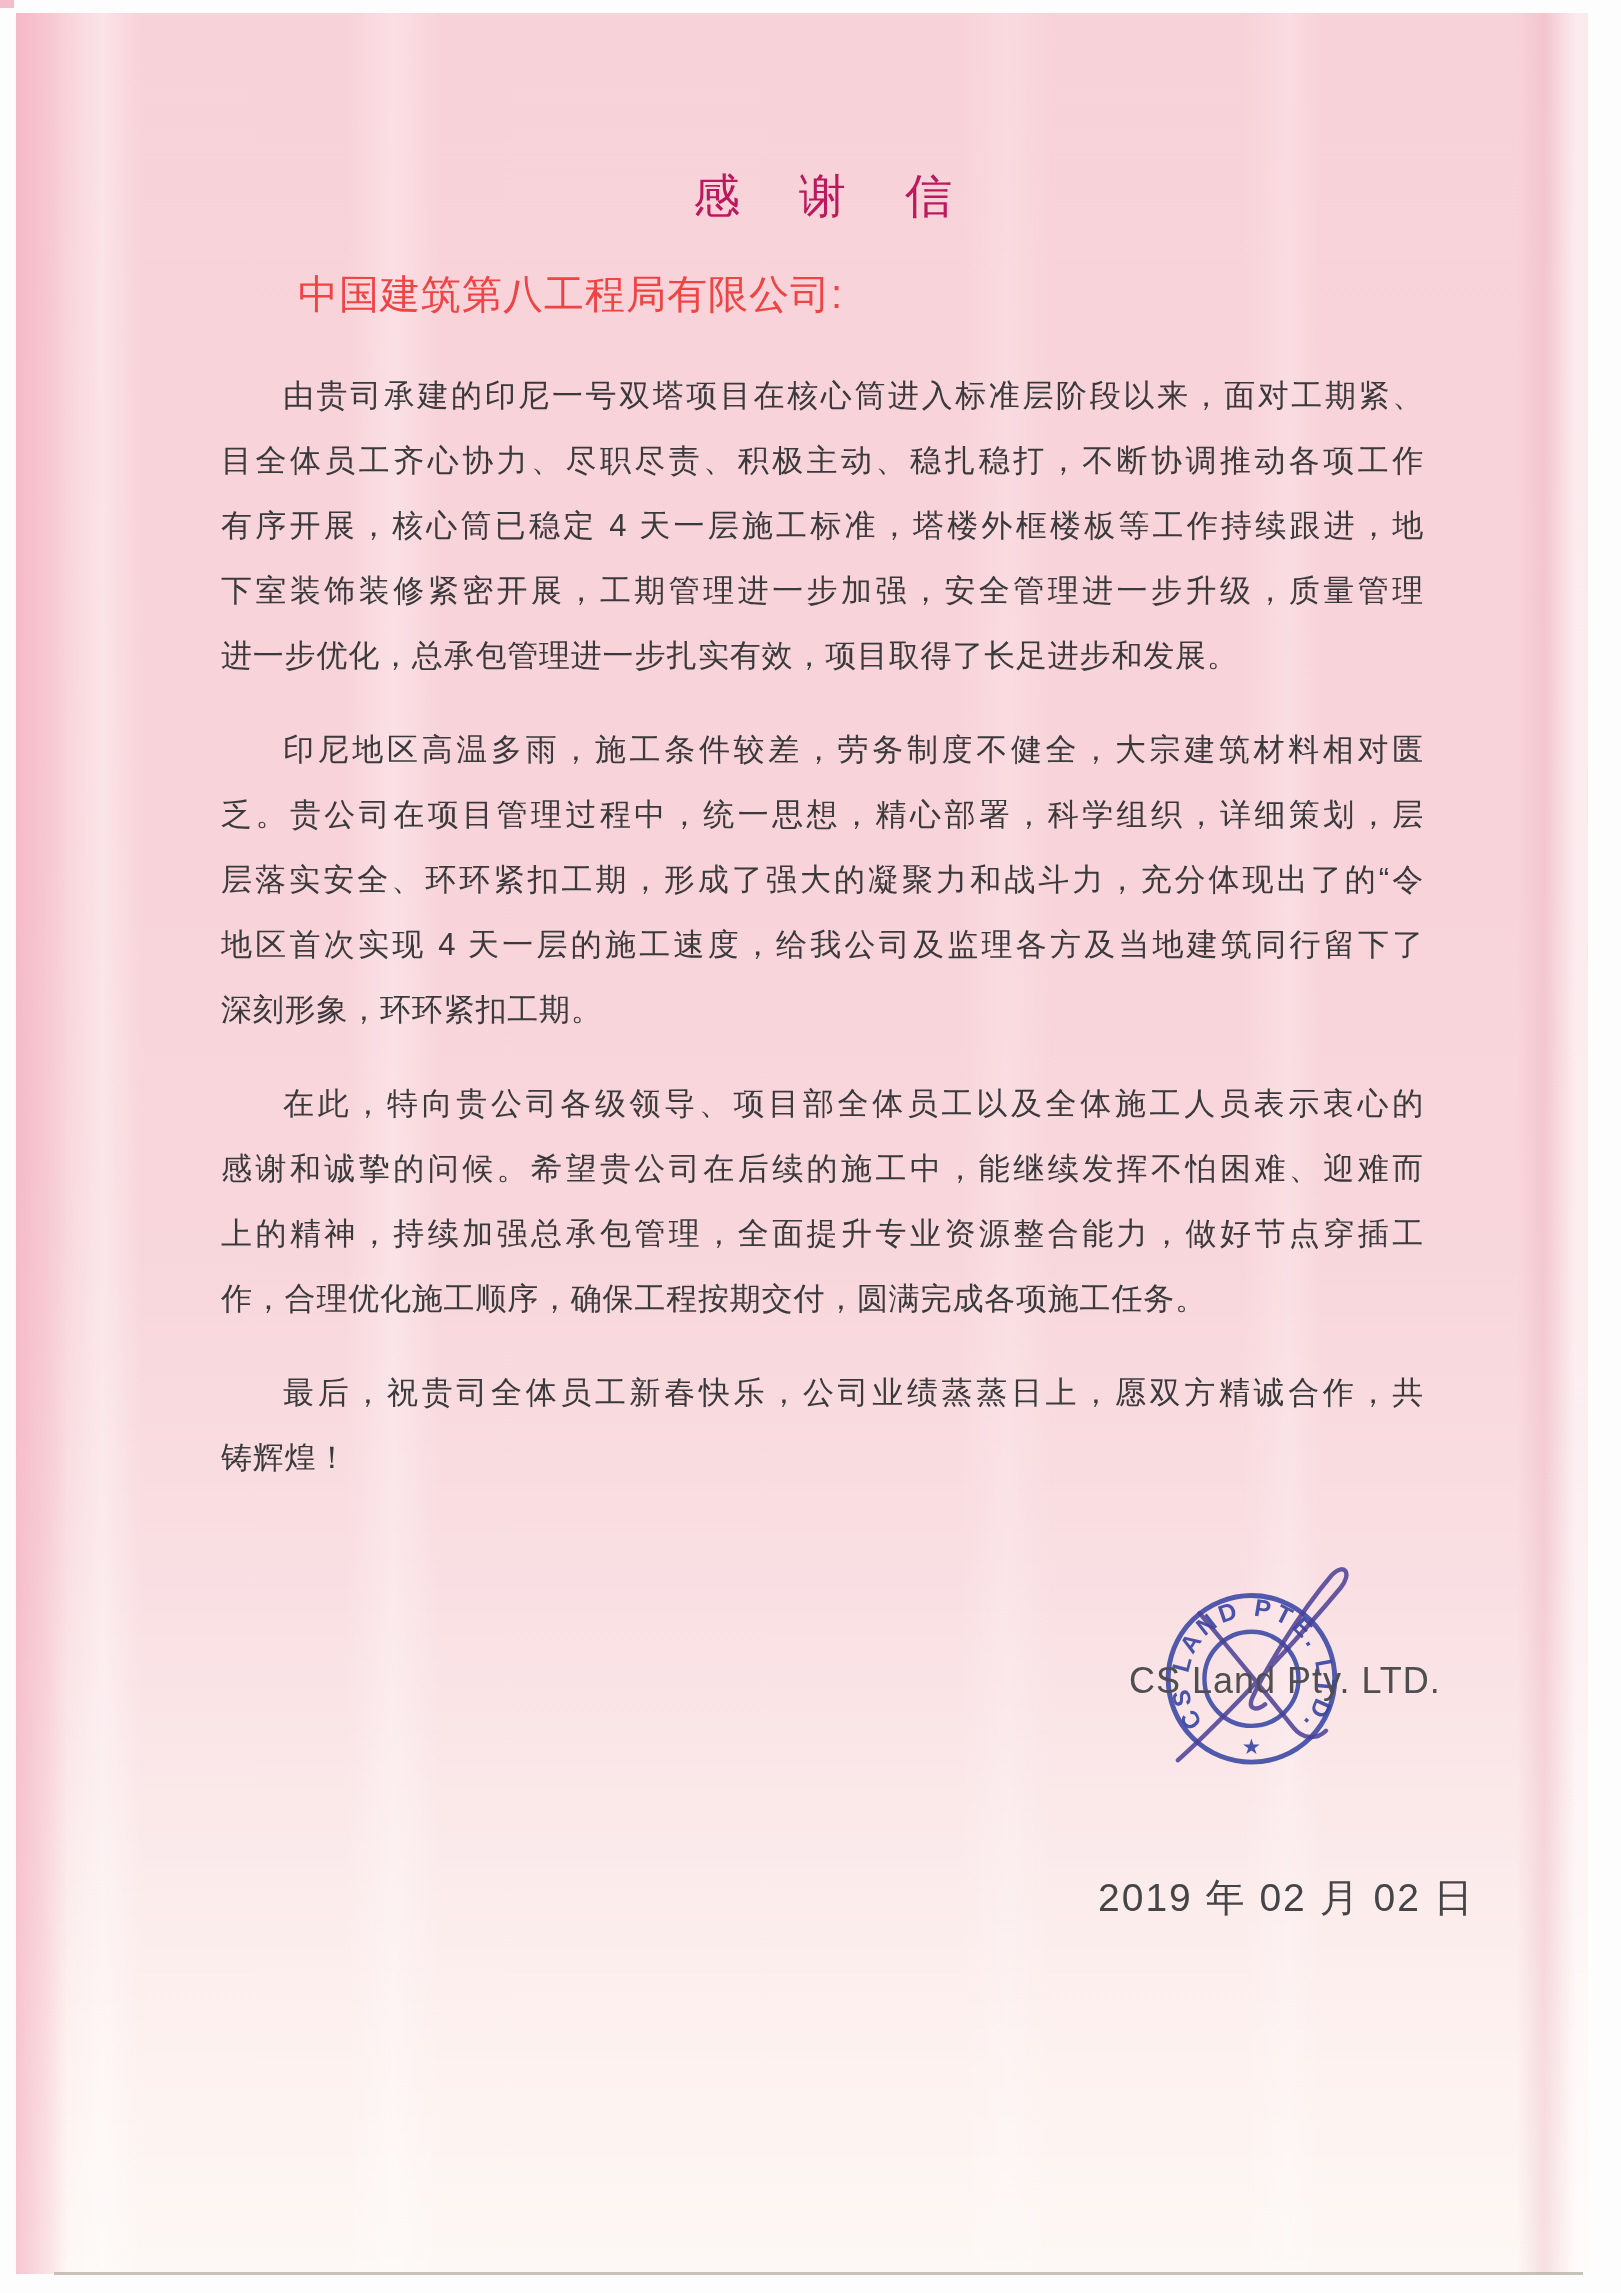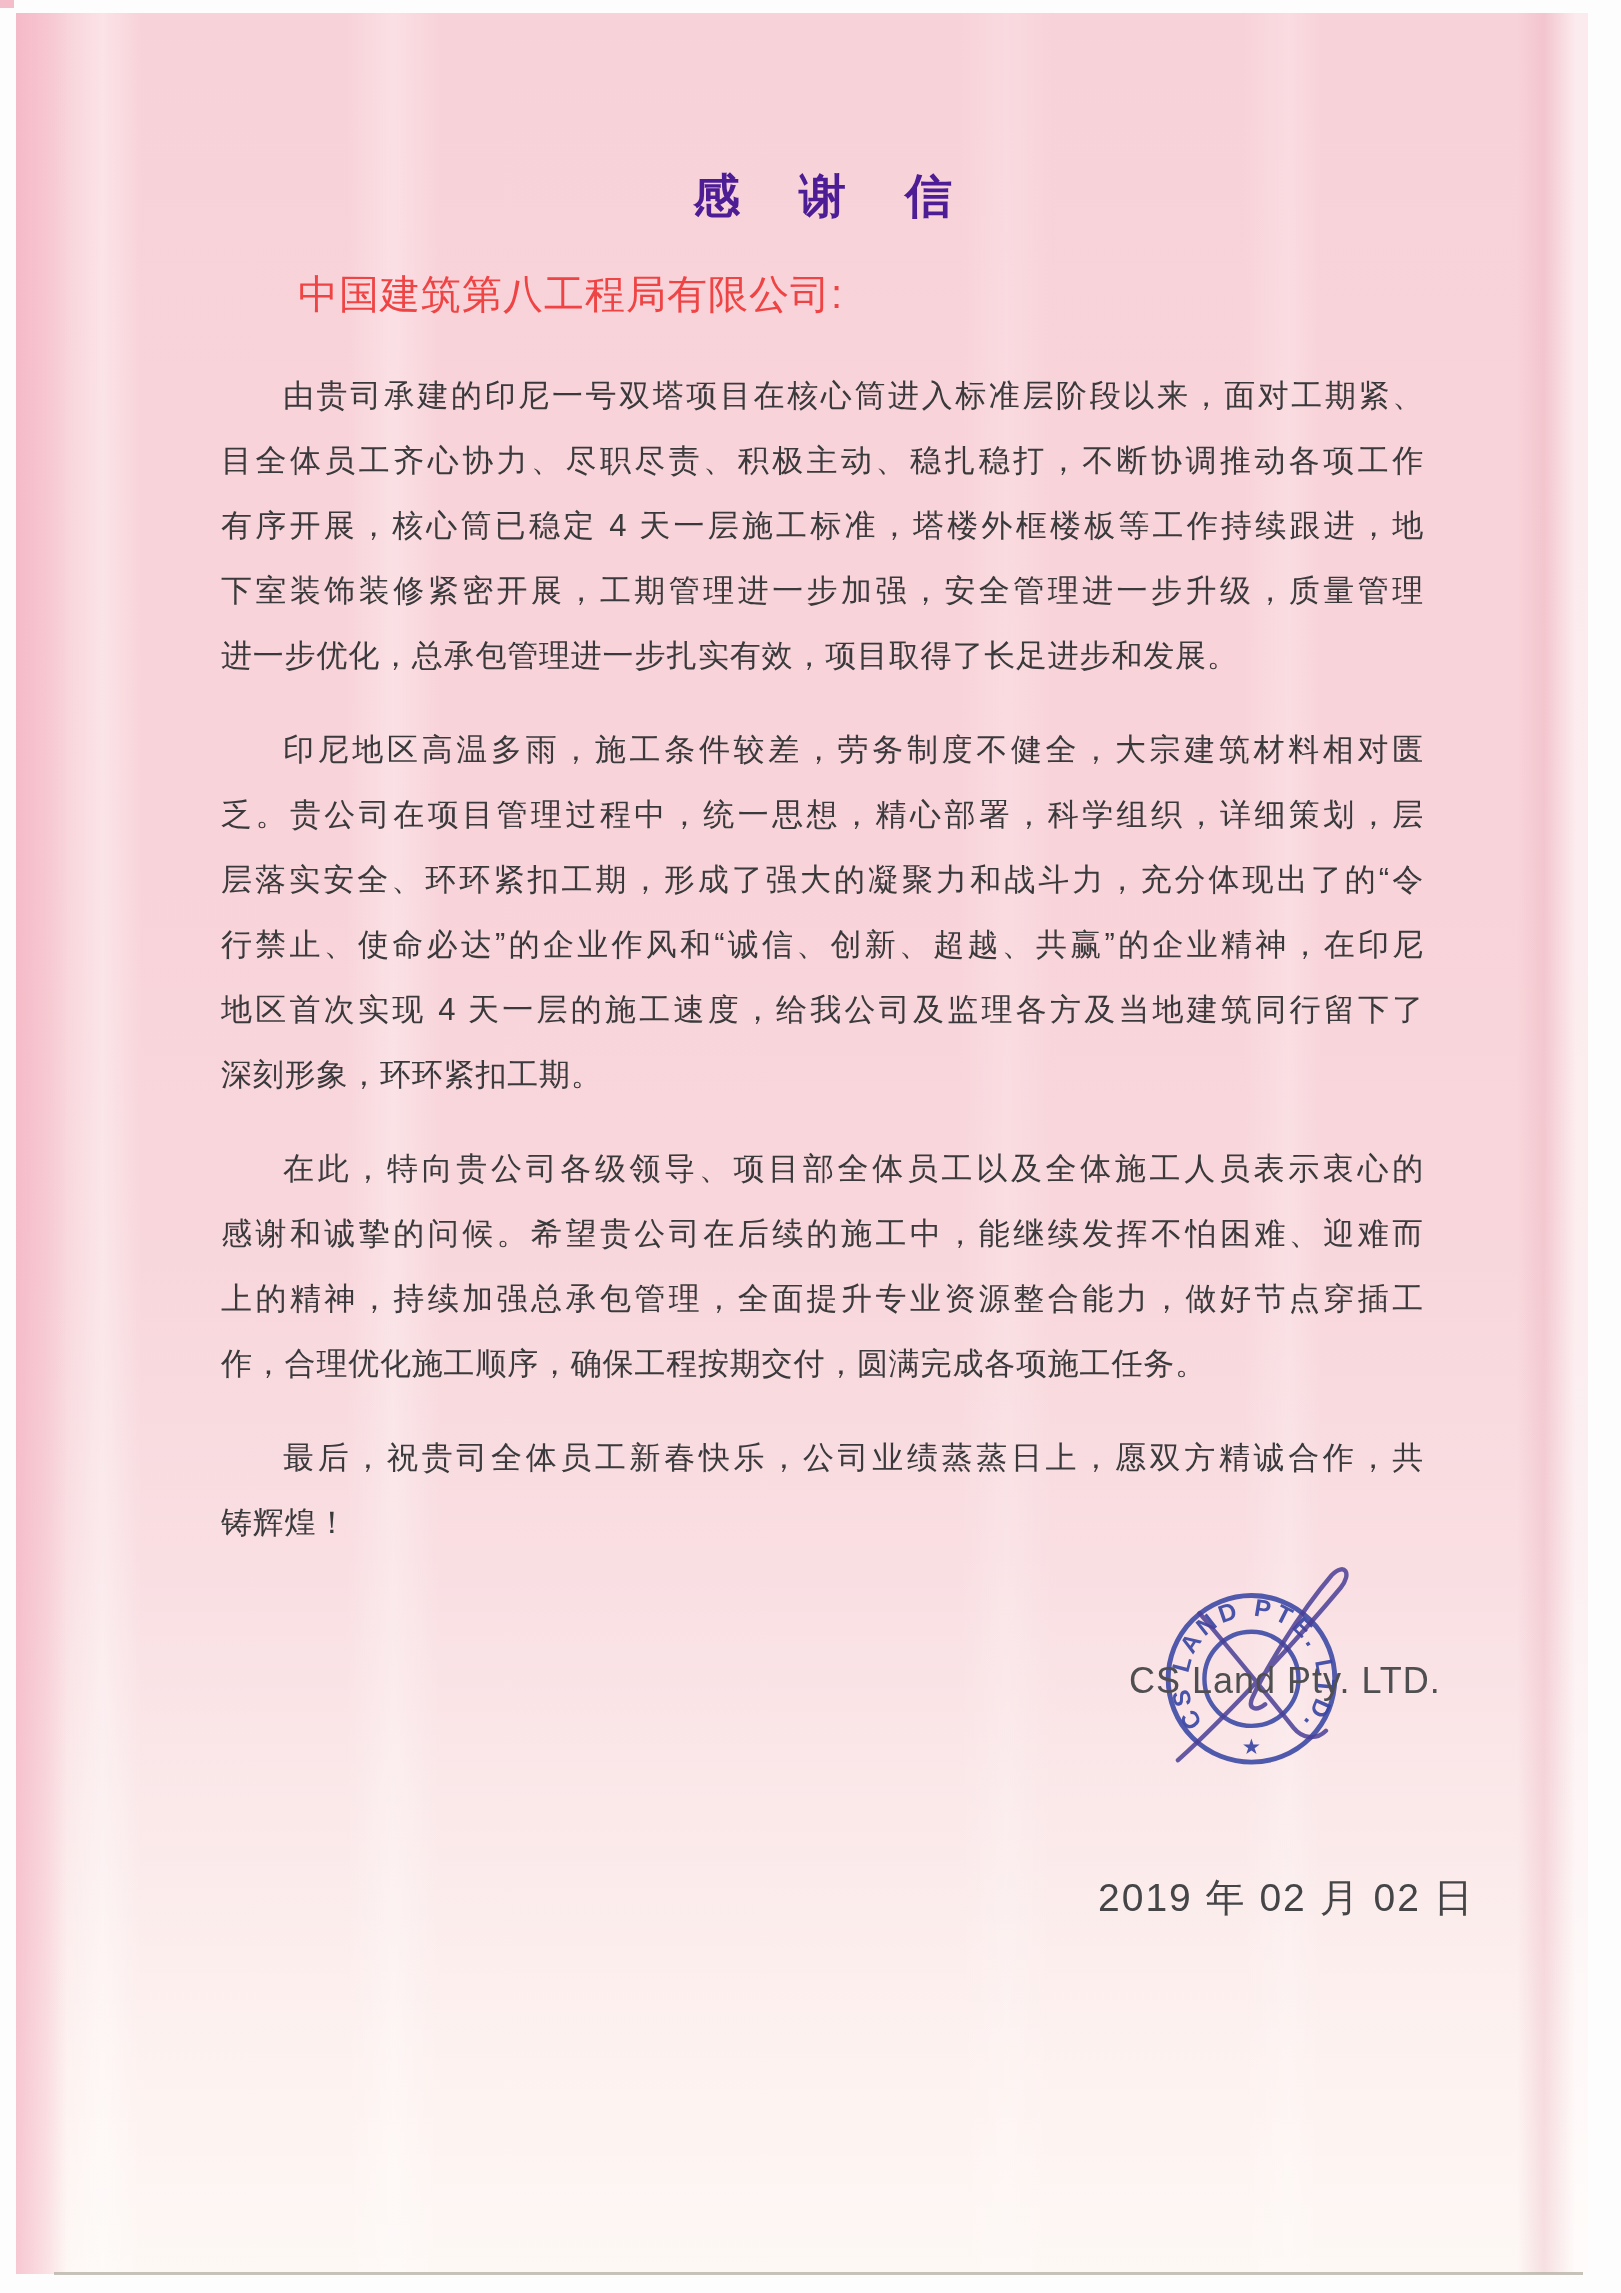--- a/index.html
+++ b/index.html
@@ -38,21 +38,21 @@
   }
   .bottom-edge{
     position:absolute;left:54px;top:2272px;width:1529px;height:2.9px;
     background:#b8b4aa;opacity:.8;
   }
 
   
   .title{
     position:absolute;left:211px;top:165px;width:1223px;
     text-align:center;
-    font-size:47px;font-weight:700;color:#4c1d95;
+    font-size:47px;font-weight:400;color:#be185d;
     letter-spacing:59px;padding-left:59px;box-sizing:border-box;
   }
   .salutation{
     position:absolute;left:298px;top:267px;
     font-size:40px;color:#ef4444;letter-spacing:1px;
   }
   .body-text{
     position:absolute;left:211px;top:353px;width:1223px;
     font-size:31px;line-height:65px;color:#3a3a3d;letter-spacing:0.8px;
   }
@@ -94,21 +94,20 @@
         <div class="line first just">由贵司承建的印尼一号双塔项目在核心筒进入标准层阶段以来，面对工期紧、</div>
         <div class="line just">目全体员工齐心协力、尽职尽责、积极主动、稳扎稳打，不断协调推动各项工作</div>
         <div class="line just">有序开展，核心筒已稳定 4 天一层施工标准，塔楼外框楼板等工作持续跟进，地</div>
         <div class="line just">下室装饰装修紧密开展，工期管理进一步加强，安全管理进一步升级，质量管理</div>
         <div class="line">进一步优化，总承包管理进一步扎实有效，项目取得了长足进步和发展。</div>
       </div>
     <div class="para">
         <div class="line first just">印尼地区高温多雨，施工条件较差，劳务制度不健全，大宗建筑材料相对匮</div>
         <div class="line just">乏。贵公司在项目管理过程中，统一思想，精心部署，科学组织，详细策划，层</div>
         <div class="line just">层落实安全、环环紧扣工期，形成了强大的凝聚力和战斗力，充分体现出了的“令</div>
-        <div class="line just">行禁止、使命必达”的企业作风和“诚信、创新、超越、共赢”的企业精神，在印尼</div>
         <div class="line just">地区首次实现 4 天一层的施工速度，给我公司及监理各方及当地建筑同行留下了</div>
         <div class="line">深刻形象，环环紧扣工期。</div>
       </div>
     <div class="para">
         <div class="line first just">在此，特向贵公司各级领导、项目部全体员工以及全体施工人员表示衷心的</div>
         <div class="line just">感谢和诚挚的问候。希望贵公司在后续的施工中，能继续发挥不怕困难、迎难而</div>
         <div class="line just">上的精神，持续加强总承包管理，全面提升专业资源整合能力，做好节点穿插工</div>
         <div class="line">作，合理优化施工顺序，确保工程按期交付，圆满完成各项施工任务。</div>
       </div>
     <div class="para">

